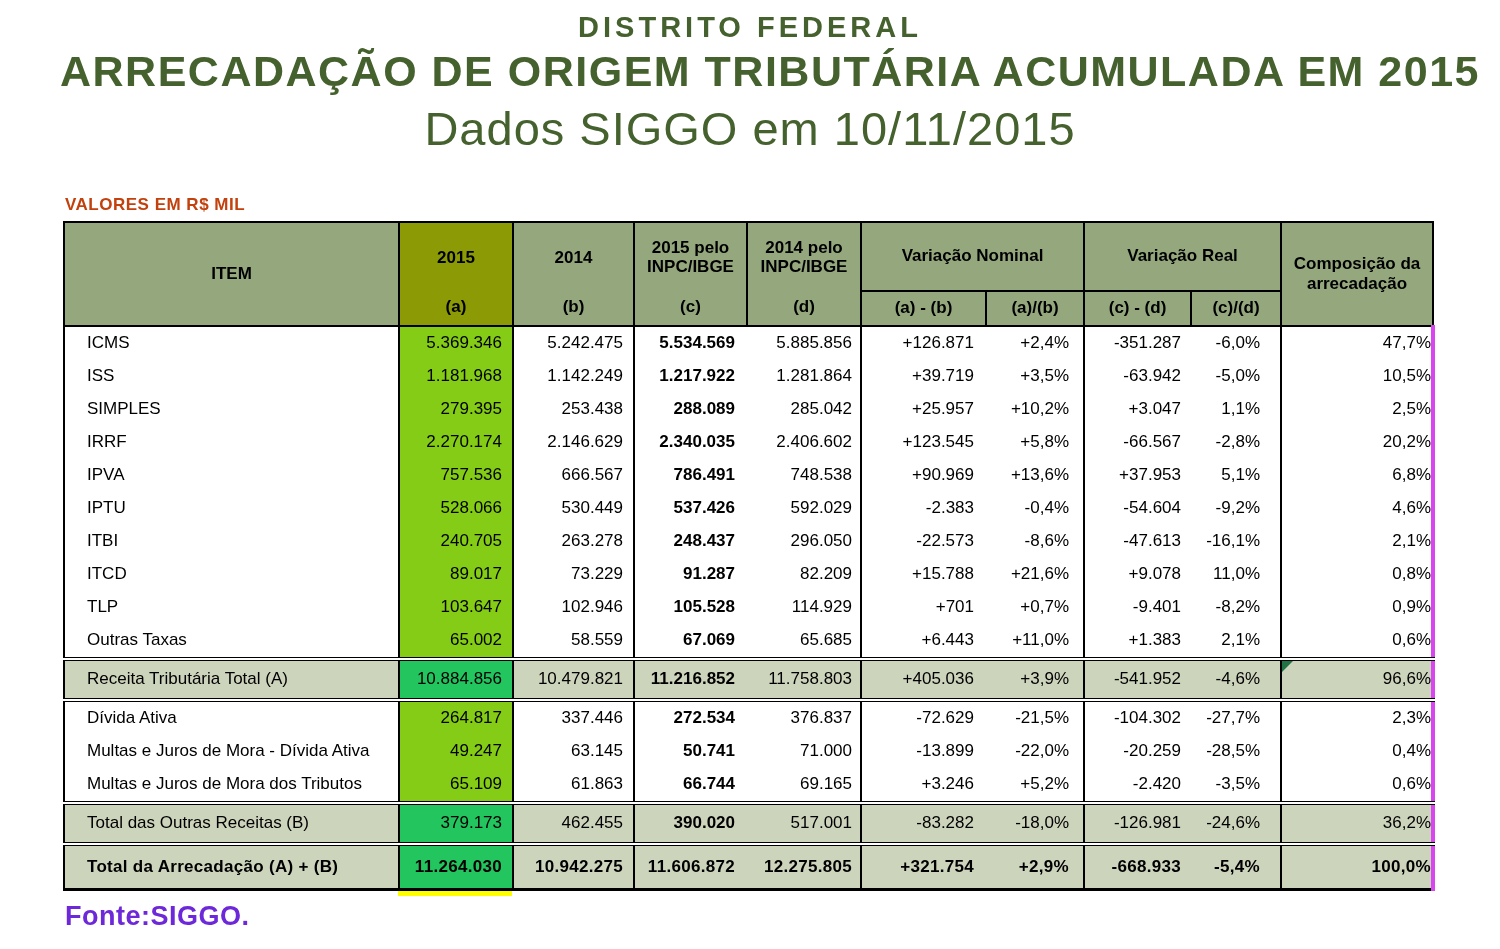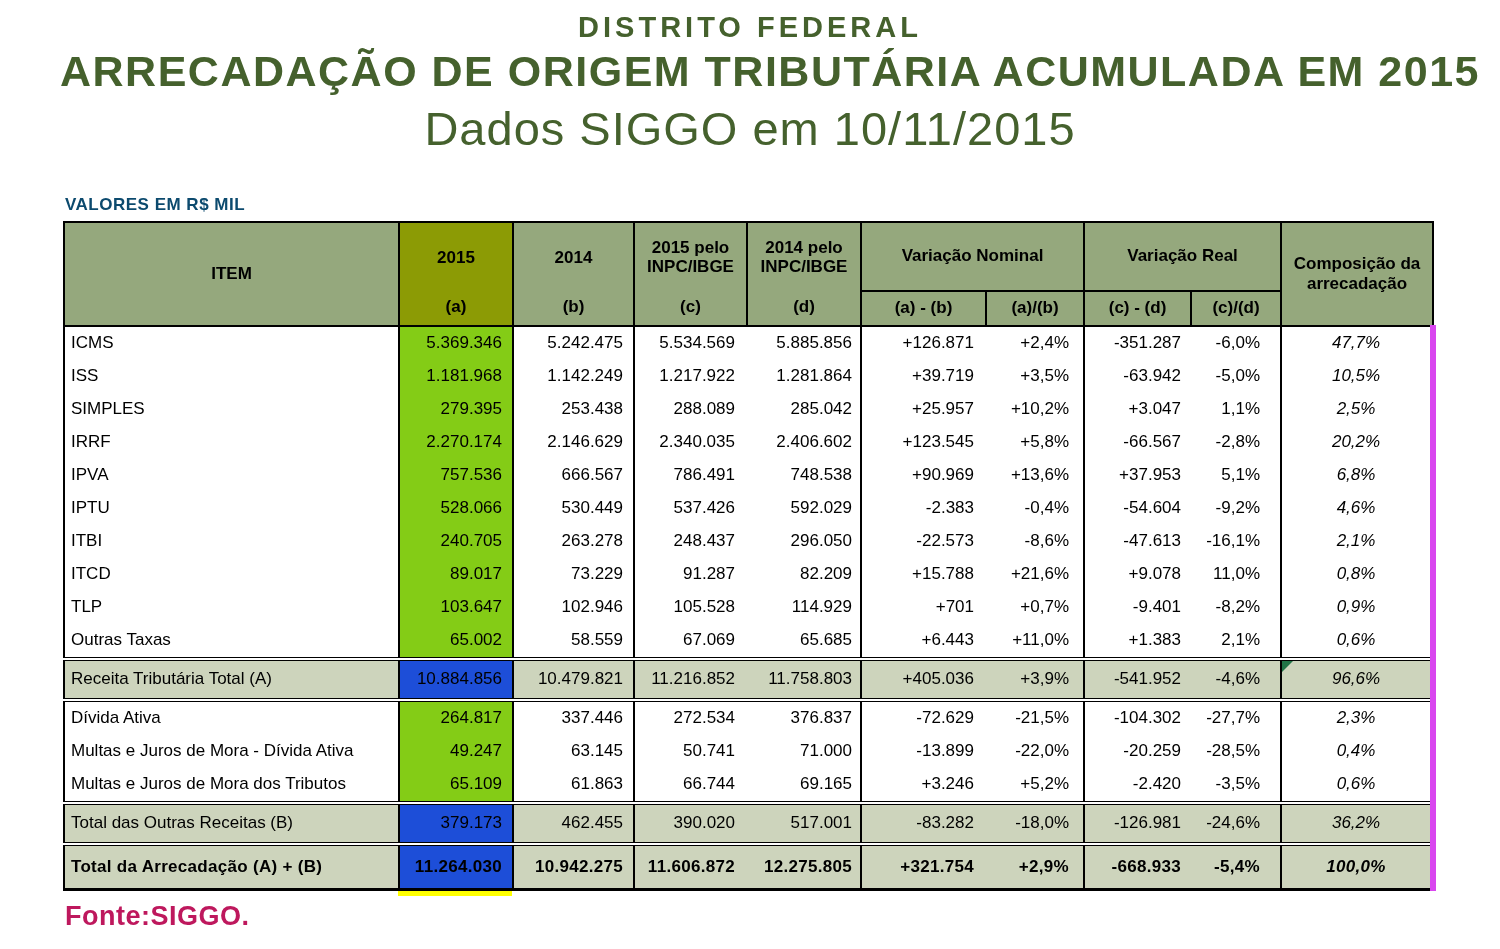--- a/index.html
+++ b/index.html
@@ -23,21 +23,21 @@
     line-height:1.05;margin-top:7px;white-space:nowrap;padding-left:40px;
   }
   .title3{
     font-size:47px;font-weight:500;letter-spacing:1px;
     line-height:1.05;margin-top:9px;
   }
   
   .caption{
     margin:42px 0 6px 65px;
     font-size:17px;font-weight:bold;letter-spacing:.5px;
-    color:#0c4a6e;
+    color:#c2410c;
   }
   
   .tblwrap{position:relative;margin-left:63px;width:1369px;}
   table{
     border-collapse:collapse;table-layout:fixed;width:1369px;
     font-size:17px;
   }
   th,td{overflow:hidden;white-space:nowrap;}
   thead th{
     background:#95a87d;
@@ -49,50 +49,50 @@
   thead th.h-a{background:#8c9b05;}
   .hcell{display:flex;flex-direction:column;height:100px;}
   .hcell .main{flex:1;display:flex;align-items:center;justify-content:center;line-height:1.15;white-space:normal;}
   .hcell .sub{height:33px;display:flex;align-items:center;justify-content:center;}
   .hone{display:flex;align-items:center;justify-content:center;height:100px;line-height:1.2;white-space:normal;}
   thead tr.sub-row th{height:33px;}
   tbody td{
     background:#fff;height:33px;padding:0;
     vertical-align:middle;
   }
-  td.item{ text-align:left;padding-left:6px;border-left:2px solid #000;border-right:2px solid #000;}
+  td.item{ text-align:left;padding-left:22px;border-left:2px solid #000;border-right:2px solid #000;}
   td.ca  { text-align:right;padding-right:10px;background:#84cc16;border-right:2px solid #000;}
   td.cb  { text-align:right;padding-right:10px;border-right:2px solid #000;}
-  td.cc  { text-align:right;padding-right:12px;}
+  td.cc  { text-align:right;padding-right:12px;font-weight:bold;}
   td.cd  { text-align:right;padding-right:8px;border-right:2px solid #000;}
   td.abd { text-align:right;padding-right:12px;}
   td.abr { text-align:right;padding-right:14px;border-right:2px solid #000;}
   td.cdd { text-align:right;padding-right:10px;margin-left:12px;}
   td.cdr { text-align:right;padding-right:20px;border-right:2px solid #000;}
-  td.comp{ text-align:center;border-right:6px solid #d946ef;position:relative;font-style:italic;}
+  td.comp{ text-align:right;border-right:4px solid #d946ef;position:relative;}
   tr.total td{
     background:#cdd4bc;height:37px;
     border-top:4px double #000;border-bottom:4px double #000;
   }
-  tr.total td.ca{background:#1d4ed8;}
+  tr.total td.ca{background:#22c55e;}
   tr.grand td{font-weight:bold;height:42px;letter-spacing:.3px;}
   tr.grand td{border-bottom:3px solid #000;}
   tbody tr:last-child td{border-bottom:3px solid #000;}
   .corner{
     position:absolute;top:0;left:0;width:0;height:0;
     border-top:11px solid #217346;border-right:11px solid transparent;
   }
   .yellow-tail{
     position:absolute;left:335px;bottom:-5px;width:114px;height:5px;
     background:#ffff00;
   }
   
   .footer{
     margin:10px 0 0 65px;
-    font-size:27px;font-weight:bold;color:#be185d;letter-spacing:.5px;
+    font-size:27px;font-weight:bold;color:#6d28d9;letter-spacing:.5px;
   }
 </style>
 </head>
 <body>
 
 <div class="page">
 
   <div class="titles">
     <div class="title1">DISTRITO FEDERAL</div>
     <div class="title2">ARRECADAÇÃO DE ORIGEM TRIBUTÁRIA ACUMULADA EM 2015</div>

